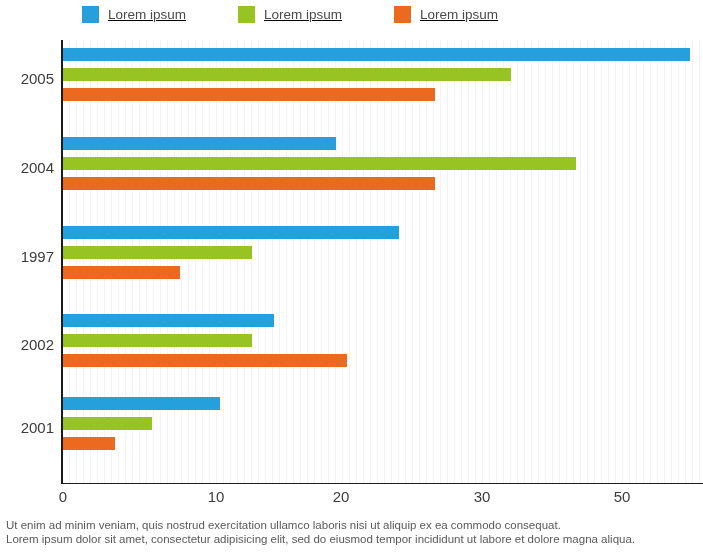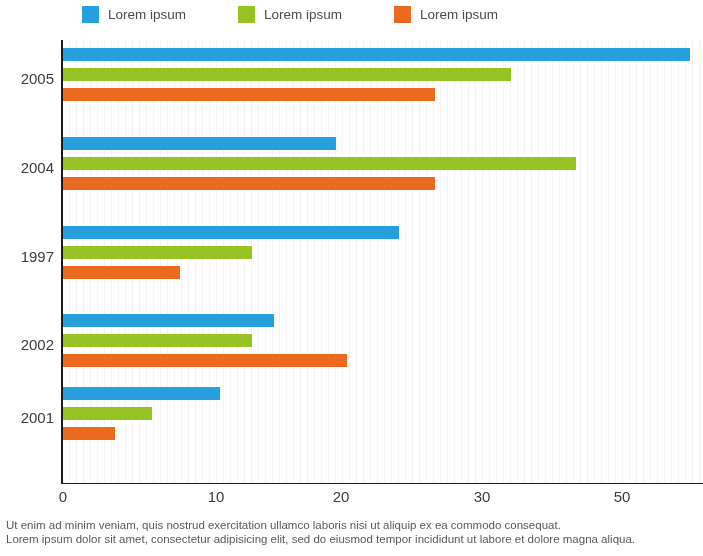--- a/index.html
+++ b/index.html
@@ -32,20 +32,21 @@
   .legend {
     position: absolute;
     left: 0;
     top: 0;
     width: 703px;
     height: 28px;
     display: flex;
     align-items: center;
     padding-left: 82px;
     box-sizing: border-box;
+    text-decoration: underline;
   }
   .legend-item {
     display: flex;
     align-items: center;
     margin-right: 52px;
   }
   .legend-swatch {
     width: 17px;
     height: 17px;
     margin-right: 9px;
@@ -189,21 +190,21 @@
 
     <div class="group" style="top:266.4px">
       <div class="group-label">2002</div>
       <div class="bars">
         <div class="bar" style="background:#26a0dd;width:211px"></div>
         <div class="bar" style="background:#98c423;width:189px"></div>
         <div class="bar" style="background:#ec6a1f;width:284px"></div>
       </div>
     </div>
 
-    <div class="group" style="top:339px">
+    <div class="group" style="top:349px">
       <div class="group-label">2001</div>
       <div class="bars">
         <div class="bar" style="background:#26a0dd;width:157px"></div>
         <div class="bar" style="background:#98c423;width:89px"></div>
         <div class="bar" style="background:#ec6a1f;width:52px"></div>
       </div>
     </div>
   </div>
 
   <div class="x-labels">

